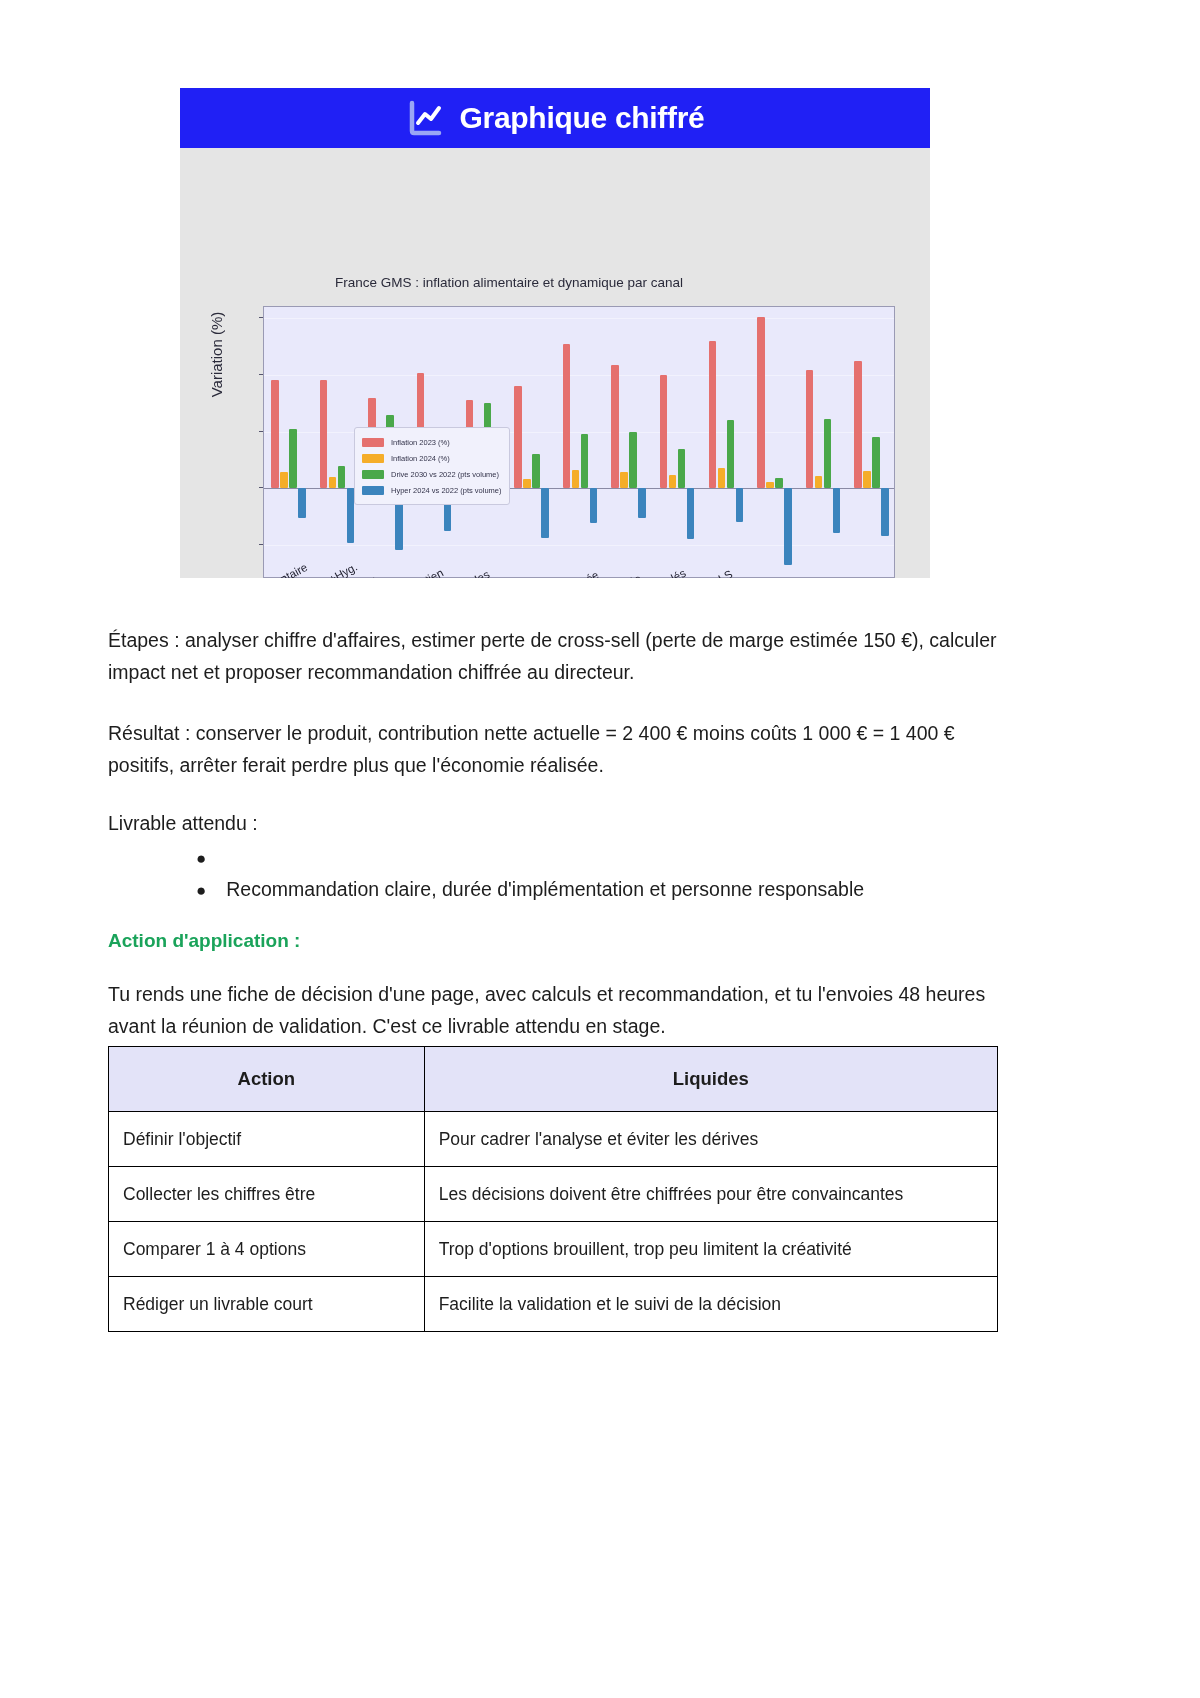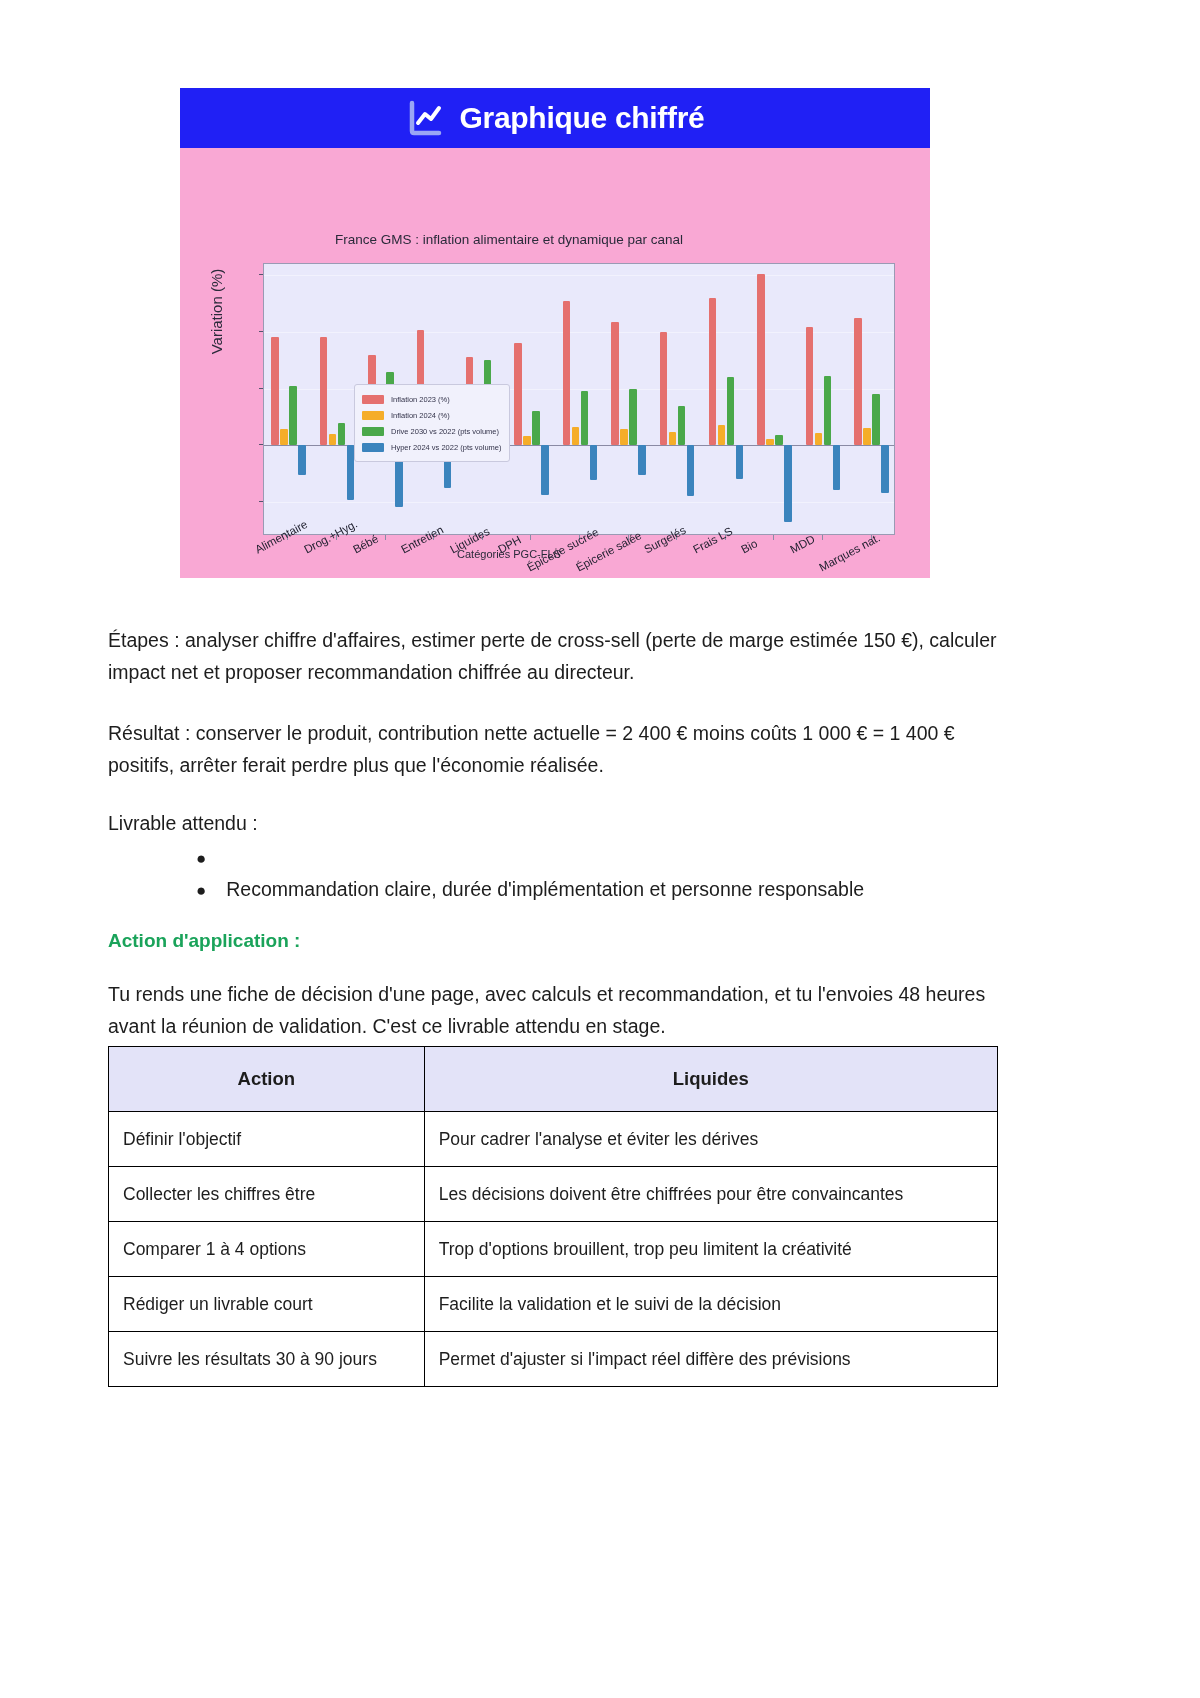--- a/index.html
+++ b/index.html
@@ -14,40 +14,40 @@
     overflow: hidden;
   }
 
   
   #chart-card {
     position: absolute;
     left: 180px;
     top: 88px;
     width: 750px;
     height: 490px;
-    background: #f9a8d4;
+    background: #e5e5e5;
     overflow: hidden;
   }
   #chart-header {
     height: 60px;
     background: #2020f5;
     display: flex;
     align-items: center;
     justify-content: center;
     gap: 14px;
   }
   #chart-header .hdr-icon { width: 40px; height: 40px; display:block; }
   #chart-header .hdr-title {
     color: #ffffff;
     font-size: 30px;
     font-weight: bold;
     letter-spacing: -0.3px;
   }
 
-  #chart-body { position: relative; width: 658px; height: 430px; }
+  #chart-body { position: relative; width: 658px; height: 430px; margin-top: 43px; }
 
   .chart-title {
     position: absolute;
     top: 84px;
     left: 0; right: 0;
     text-align: center;
     font-size: 13.5px;
     color: #2a2a3a;
   }
 
@@ -382,18 +382,14 @@
         <td>Les décisions doivent être chiffrées pour être convaincantes</td>
       </tr>
       <tr>
         <td>Comparer 1 à 4 options</td>
         <td>Trop d'options brouillent, trop peu limitent la créativité</td>
       </tr>
       <tr>
         <td>Rédiger un livrable court</td>
         <td>Facilite la validation et le suivi de la décision</td>
       </tr>
-      <tr>
-        <td>Suivre les résultats 30 à 90 jours</td>
-        <td>Permet d'ajuster si l'impact réel diffère des prévisions</td>
-      </tr>
     </tbody>
 </table>
 
 </body></html>

